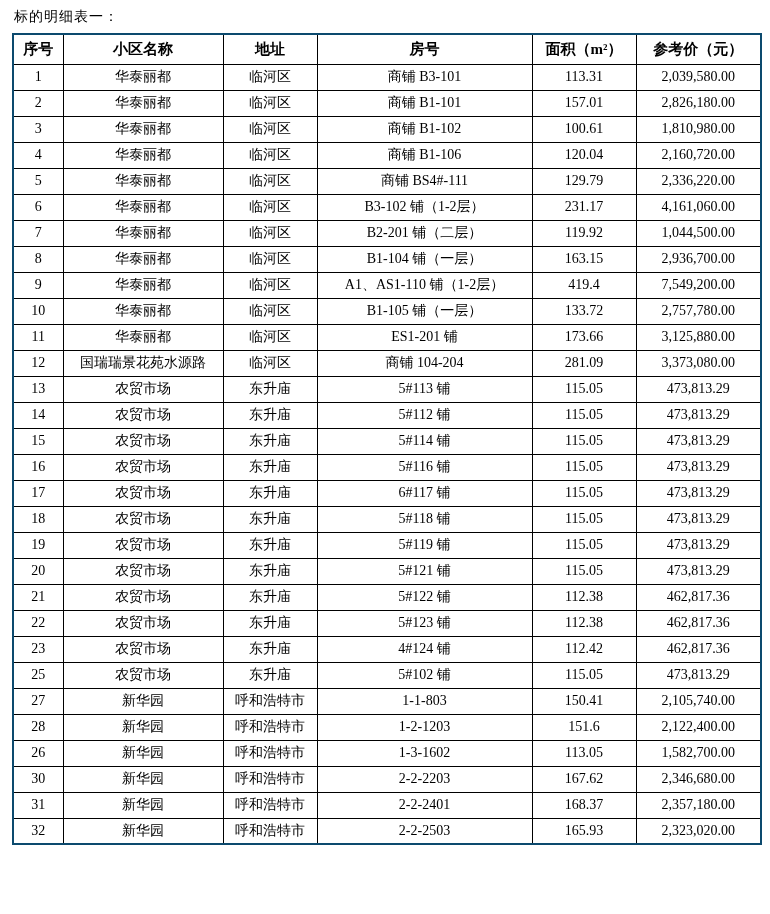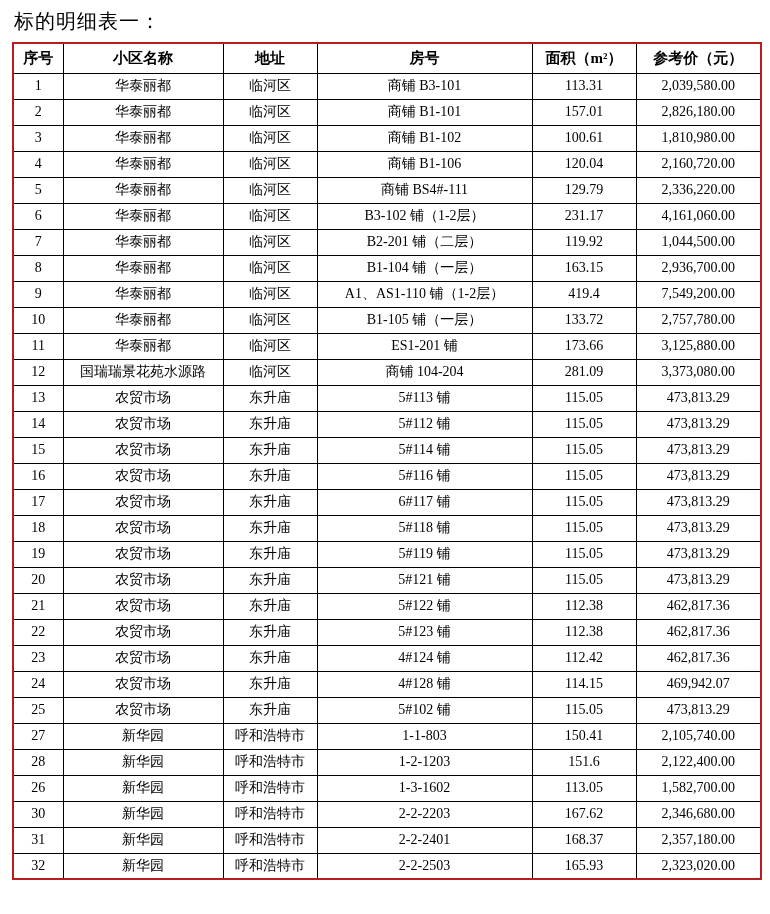--- a/index.html
+++ b/index.html
@@ -5,30 +5,30 @@
   * { margin: 0; padding: 0; box-sizing: border-box; }
   html, body {
     width: 770px;
     height: 914px;
     background: #ffffff;
     font-family: "Liberation Serif", "DejaVu Serif", serif;
     color: #000000;
   }
   .doc-title {
     margin: 8px 4px 7px 14px;
-    font-size: 20px;
+    font-size: 14px;
     font-weight: normal;
     letter-spacing: 1px;
   }
   table.detail-table {
     margin-left: 12px;
     width: 748px;
     border-collapse: collapse;
     table-layout: fixed;
-    border: 2px solid #b91c1c;
+    border: 2px solid #0c4a6e;
   }
   table.detail-table th,
   table.detail-table td {
     border: 1px solid #000000;
     text-align: center;
     vertical-align: middle;
     overflow: hidden;
     white-space: nowrap;
   }
   table.detail-table th {
@@ -251,28 +251,20 @@
   </tr>
       <tr>
     <td>23</td>
     <td>农贸市场</td>
     <td>东升庙</td>
     <td>4#124 铺</td>
     <td>112.42</td>
     <td>462,817.36</td>
   </tr>
       <tr>
-    <td>24</td>
-    <td>农贸市场</td>
-    <td>东升庙</td>
-    <td>4#128 铺</td>
-    <td>114.15</td>
-    <td>469,942.07</td>
-  </tr>
-      <tr>
     <td>25</td>
     <td>农贸市场</td>
     <td>东升庙</td>
     <td>5#102 铺</td>
     <td>115.05</td>
     <td>473,813.29</td>
   </tr>
       <tr>
     <td>27</td>
     <td>新华园</td>

